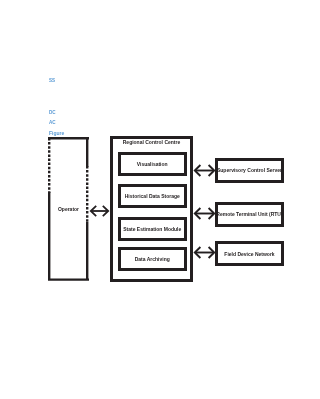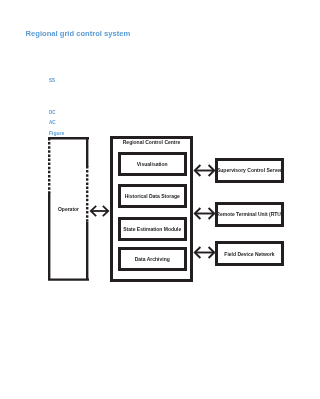--- a/index.html
+++ b/index.html
@@ -27,21 +27,20 @@
   .rbox{position:absolute;left:215px;width:69px;height:25px;border:3px solid #231f20;box-sizing:border-box;display:flex;align-items:center;justify-content:center;}
   .rbox span{font-size:5px;line-height:6px;font-weight:bold;color:#231f20;text-align:center;white-space:nowrap;}
 
   .arrow{position:absolute;}
   .arrow svg{display:block;}
 </style>
 </head>
 <body>
 
 <div class="page">
-  <div class="heading">Regional grid control system</div>
 
   <div class="blue-note" style="left:49px;top:78.2px">SS</div>
   <div class="blue-note" style="left:49px;top:110.2px">DC</div>
   <div class="blue-note" style="left:49px;top:120.2px">AC</div>
 
   <div class="diagram">
     <div class="blue-note cap" style="left:49px;top:129.5px">Figure</div>
 
     <div class="lbox">
       <svg width="41" height="144" viewBox="0 0 41 144">

